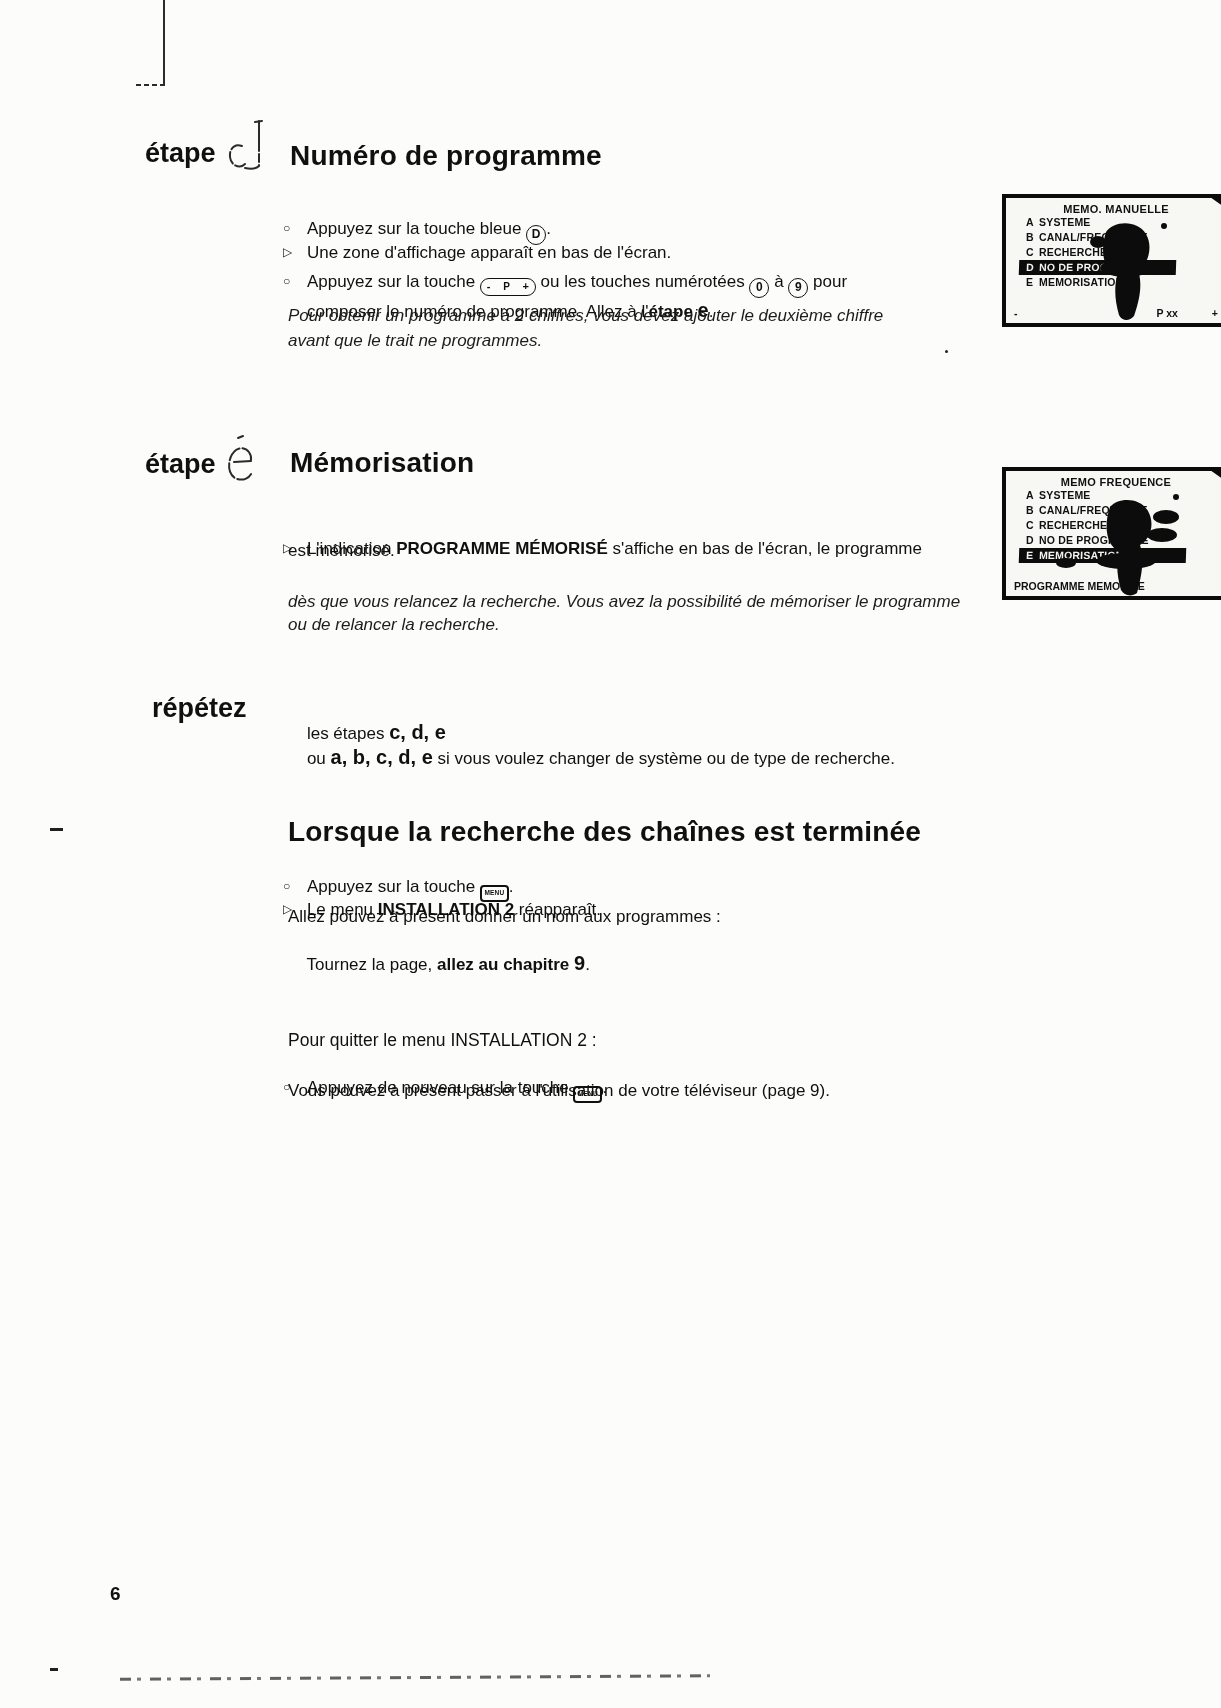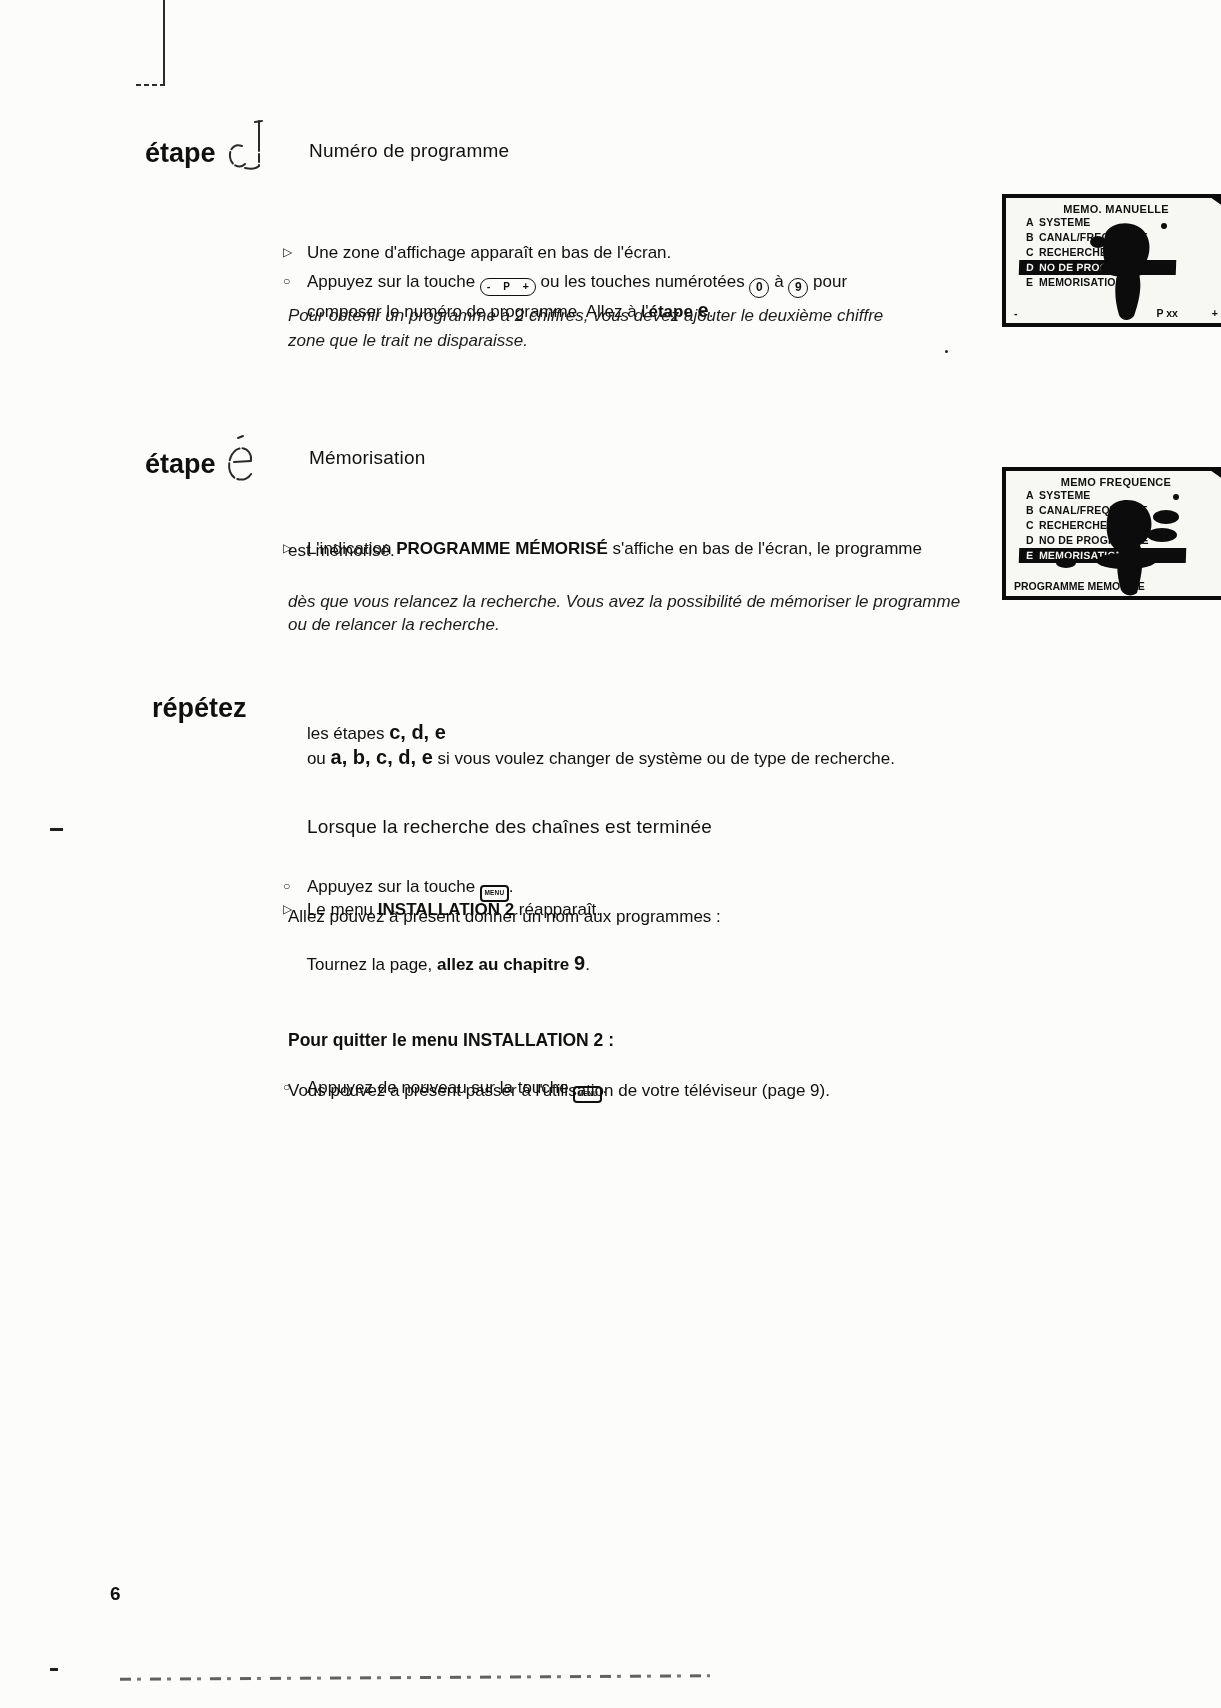--- a/index.html
+++ b/index.html
@@ -2,24 +2,24 @@
 <html><head>
 <meta charset="utf-8">
 <style>
   html,body{margin:0;padding:0;background:#e8e8e6;}
   .page{position:relative;width:1221px;height:1708px;background:#fcfcfa;
         font-family:"Liberation Sans",sans-serif;color:#101010;overflow:hidden;}
   .ln{position:absolute;white-space:pre;font-size:17px;line-height:1.25;}
   .it{font-style:italic;color:#1c1c1c;}
   .b{font-weight:700;}
   .bb{font-weight:700;font-size:20px;}
-  .h1{position:absolute;font-size:19px;font-weight:400;letter-spacing:.2px;white-space:pre;margin-left:19px;}
+  .h1{position:absolute;font-size:28px;font-weight:700;letter-spacing:.2px;white-space:pre;}
   .steplabel{position:absolute;font-size:27px;font-weight:700;white-space:pre;}
   .marker{display:inline-block;width:24px;font-size:12px;vertical-align:2px;color:#141414;}
-  .subhead{position:absolute;font-size:17.5px;font-weight:700;white-space:pre;}
+  .subhead{position:absolute;font-size:17.5px;font-weight:400;white-space:pre;}
   .key-circle{display:inline-flex;align-items:center;justify-content:center;width:20px;height:20px;
       border:1.7px solid #101010;border-radius:50%;font-size:12px;font-weight:700;
       vertical-align:-4px;box-sizing:border-box;background:#fcfcfa;}
   .key-pill{display:inline-flex;align-items:center;justify-content:space-between;width:56px;height:18px;
       border:1.7px solid #101010;border-radius:9px;padding:0 6px;font-size:11px;font-weight:700;
       vertical-align:-3px;box-sizing:border-box;}
   .key-pill .pp{font-size:10px;}
   .key-menu{display:inline-flex;align-items:center;justify-content:center;width:29px;height:17px;
       border:2px solid #101010;border-radius:4px;font-size:6.5px;font-weight:700;letter-spacing:.2px;
       vertical-align:-3px;box-sizing:border-box;}
@@ -58,31 +58,34 @@
   <div class="regh"></div>
 
   <div class="steplabel" style="left:145px;top:138px">étape</div>
   <svg class="step-icon" style="left:222px;top:116px" width="52" height="62" viewBox="0 0 52 62">
     <path d="M33,6 L40,5"></path>
     <path d="M37,5 L37,50 C34,53 28,53 23,52" stroke-dasharray="30 3 8 3"></path>
     <path d="M20,30 C12,27 7,34 8,41 C9,50 18,53 23,48" stroke-dasharray="12 3"></path>
   </svg>
   <div class="h1" style="left:290px;top:140px">Numéro de programme</div>
 
+  <div class="ln" style="left:264px;top:197px">
+    <span class="marker">○</span><span>Appuyez sur la touche bleue </span><span class="key-circle">D</span><span>.</span>
+  </div>
   <div class="ln" style="left:264px;top:221px">
     <span class="marker">▷</span><span>Une zone d'affichage apparaît en bas de l'écran.</span>
   </div>
   <div class="ln" style="left:264px;top:250px">
     <span class="marker">○</span><span>Appuyez sur la touche </span><span class="key-pill"><span>-</span><span class="pp">P</span><span>+</span></span><span> ou les touches numérotées </span><span class="key-circle">0</span><span> à </span><span class="key-circle">9</span><span> pour</span>
   </div>
   <div class="ln" style="left:288px;top:277px">
     <span>composer le numéro de programme. Allez à l'</span><span class="b">étape </span><span class="bb">e</span><span>.</span>
   </div>
   <div class="ln it" style="left:288px;top:305px">Pour obtenir un programme à 2 chiffres, vous devez ajouter le deuxième chiffre</div>
-  <div class="ln it" style="left:288px;top:330px">zone que le trait ne disparaisse.</div>
+  <div class="ln it" style="left:288px;top:330px">avant que le trait ne programmes.</div>
 
   <div class="tv" style="left:1002px;top:194px">
     <div class="tv-title">MEMO. MANUELLE</div>
     <div class="tv-row"><span class="tv-key">A</span><span>SYSTEME</span></div>
     <div class="tv-row"><span class="tv-key">B</span><span>CANAL/FREQUENCE</span></div>
     <div class="tv-row"><span class="tv-key">C</span><span>RECHERCHE</span></div>
     <div class="tv-row inv"><span class="tv-key">D</span><span>NO DE PROGRAMME</span></div>
     <div class="tv-row"><span class="tv-key">E</span><span>MEMORISATION</span></div>
     <div class="tv-bottom">
       <span>-</span>

